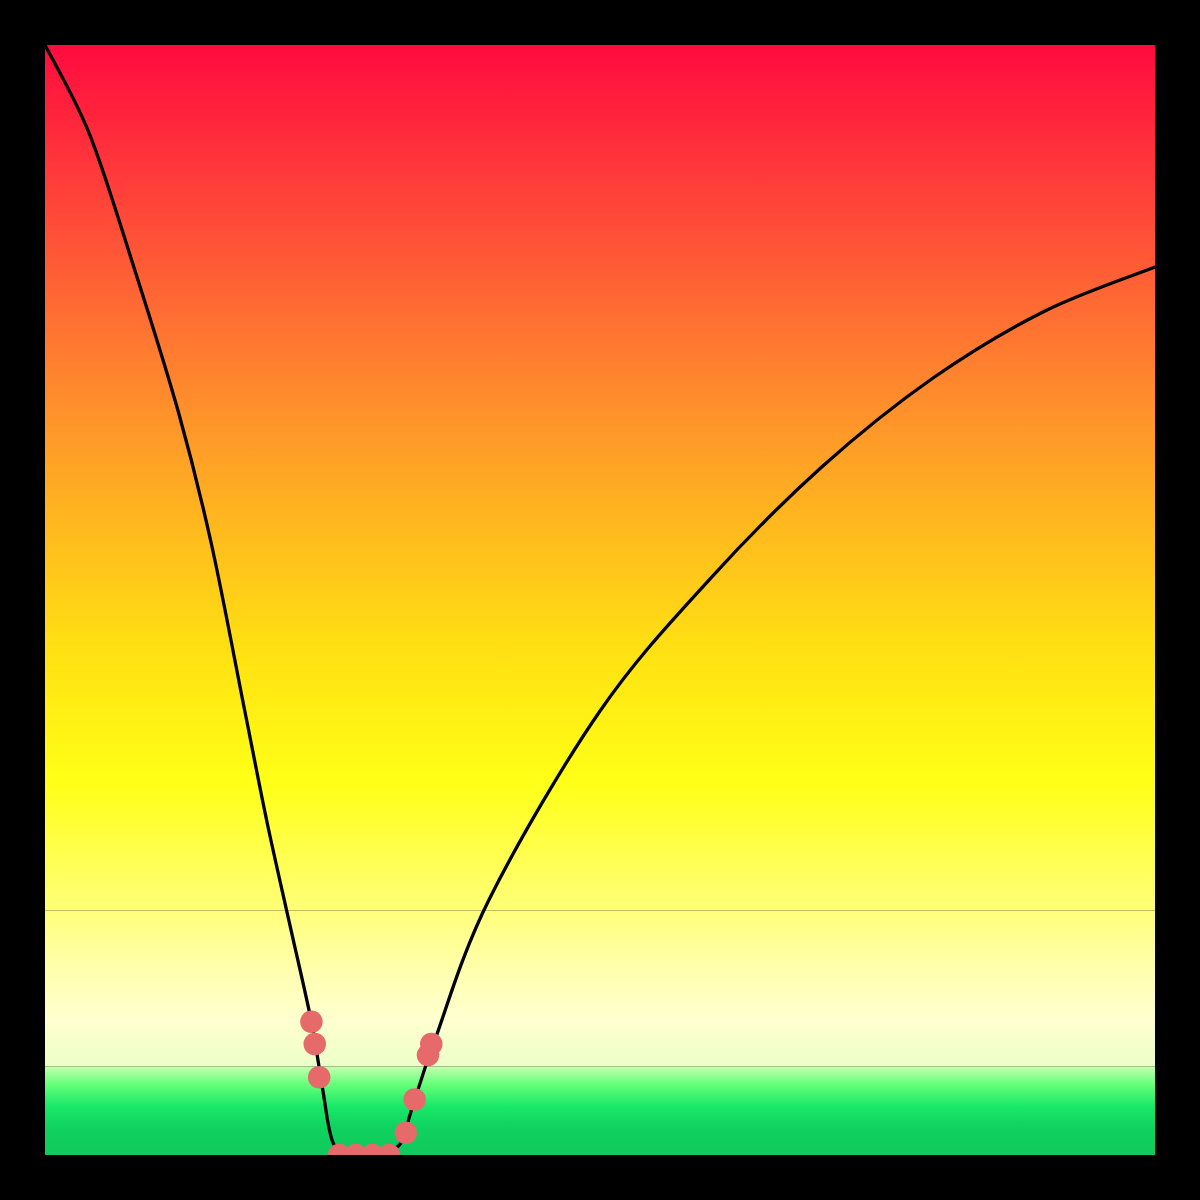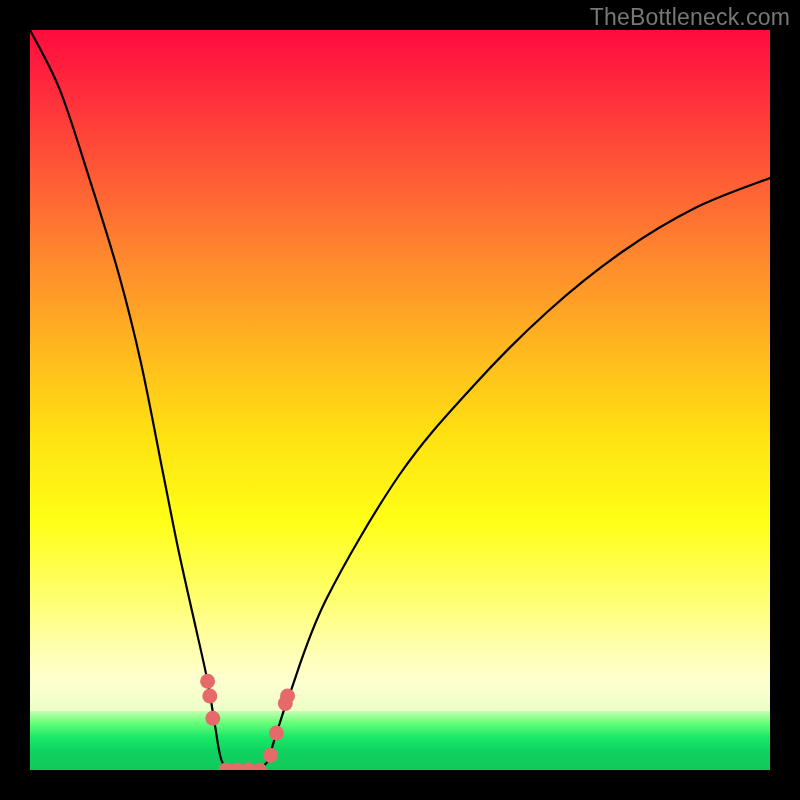--- a/index.html
+++ b/index.html
@@ -79,21 +79,20 @@
     font-size: 23px;
     font-weight: 500;
     letter-spacing: 0.2px;
     user-select: none;
   }
 </style>
 </head>
 <body>
 
 <div class="frame">
-  <div class="watermark">TheBottleneck.com</div>
 
   <div class="plot-area">
     <div class="gradient-bg">
       <div class="grad-main"></div>
       <div class="grad-yellowband"></div>
       <div class="grad-greenband"></div>
     </div>
 
     <svg class="curves" viewBox="0 0 740 740" preserveAspectRatio="none">
       <path id="curve-path" fill="none" stroke="#000000" stroke-width="2.2" stroke-linejoin="round" stroke-linecap="round" d="M 0 0 C 4.933333333333334 9.866666666666655, 19.733333333333334 34.53333333333326, 29.6 59.19999999999993 C 39.46666666666667 83.8666666666666, 49.333333333333336 117.16666666666666, 59.2 148 C 69.06666666666666 178.83333333333334, 80.16666666666666 213.36666666666667, 88.8 244.2 C 97.43333333333334 275.0333333333333, 103.6 299.69999999999993, 111 332.99999999999994 C 118.4 366.29999999999995, 127.03333333333332 413.16666666666663, 133.2 444 C 139.36666666666665 474.83333333333337, 143.06666666666666 494.56666666666666, 148 518 C 152.93333333333334 541.4333333333334, 157.86666666666667 562.4, 162.8 584.6 C 167.73333333333335 606.8000000000001, 173.9 632.7, 177.6 651.2 C 181.29999999999998 669.7, 182.53333333333333 682.0333333333333, 185 695.6 C 187.46666666666667 709.1666666666667, 188.7 725.2, 192.4 732.6 C 196.10000000000002 740, 202.26666666666668 738.7666666666667, 207.20000000000002 740 C 212.13333333333335 741.2333333333333, 217.06666666666666 741.2333333333333, 222 740 C 226.93333333333334 738.7666666666667, 233.10000000000002 737.5333333333333, 236.8 732.6 C 240.5 727.6666666666667, 240.50000000000003 721.5, 244.20000000000002 710.4 C 247.9 699.3, 250.36666666666667 689.4333333333334, 259 666 C 267.6333333333333 642.5666666666666, 277.5 606.8, 296 569.8 C 314.5 532.8, 345.3333333333333 479.76666666666665, 370 444 C 394.6666666666667 408.23333333333335, 419.3333333333333 382.3333333333333, 444 355.2 C 468.6666666666667 328.06666666666666, 493.3333333333333 303.4, 518 281.2 C 542.6666666666666 259, 567.3333333333334 239.26666666666665, 592 222 C 616.6666666666666 204.73333333333335, 641.3333333333334 189.93333333333337, 666 177.60000000000002 C 690.6666666666666 165.26666666666668, 727.6666666666666 152.93333333333334, 740 148"></path>

